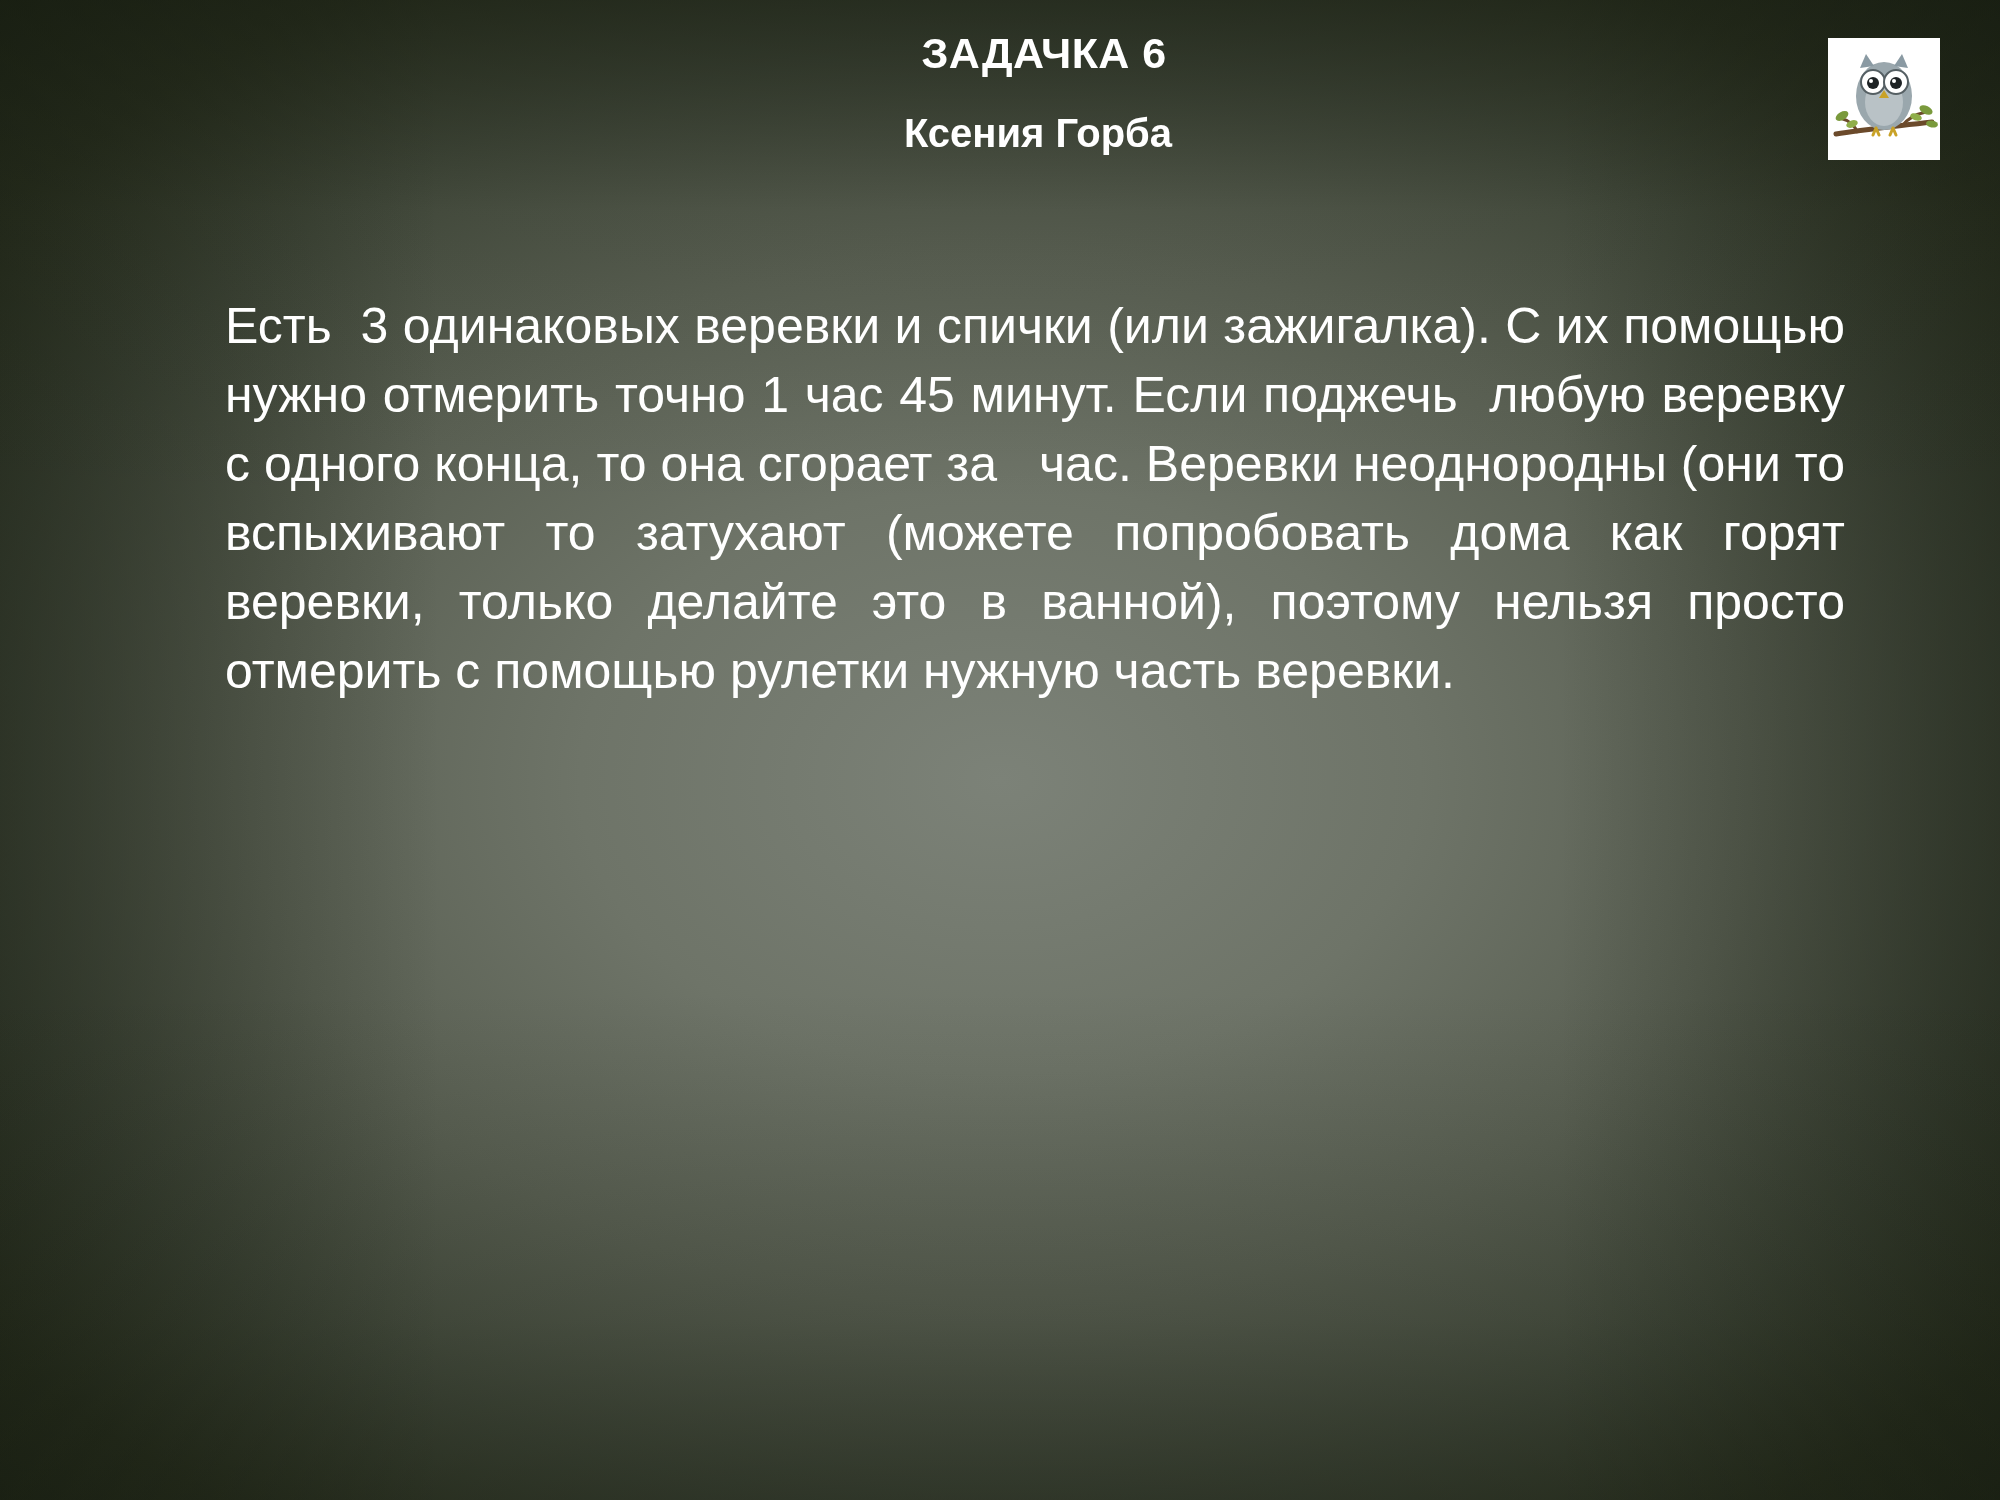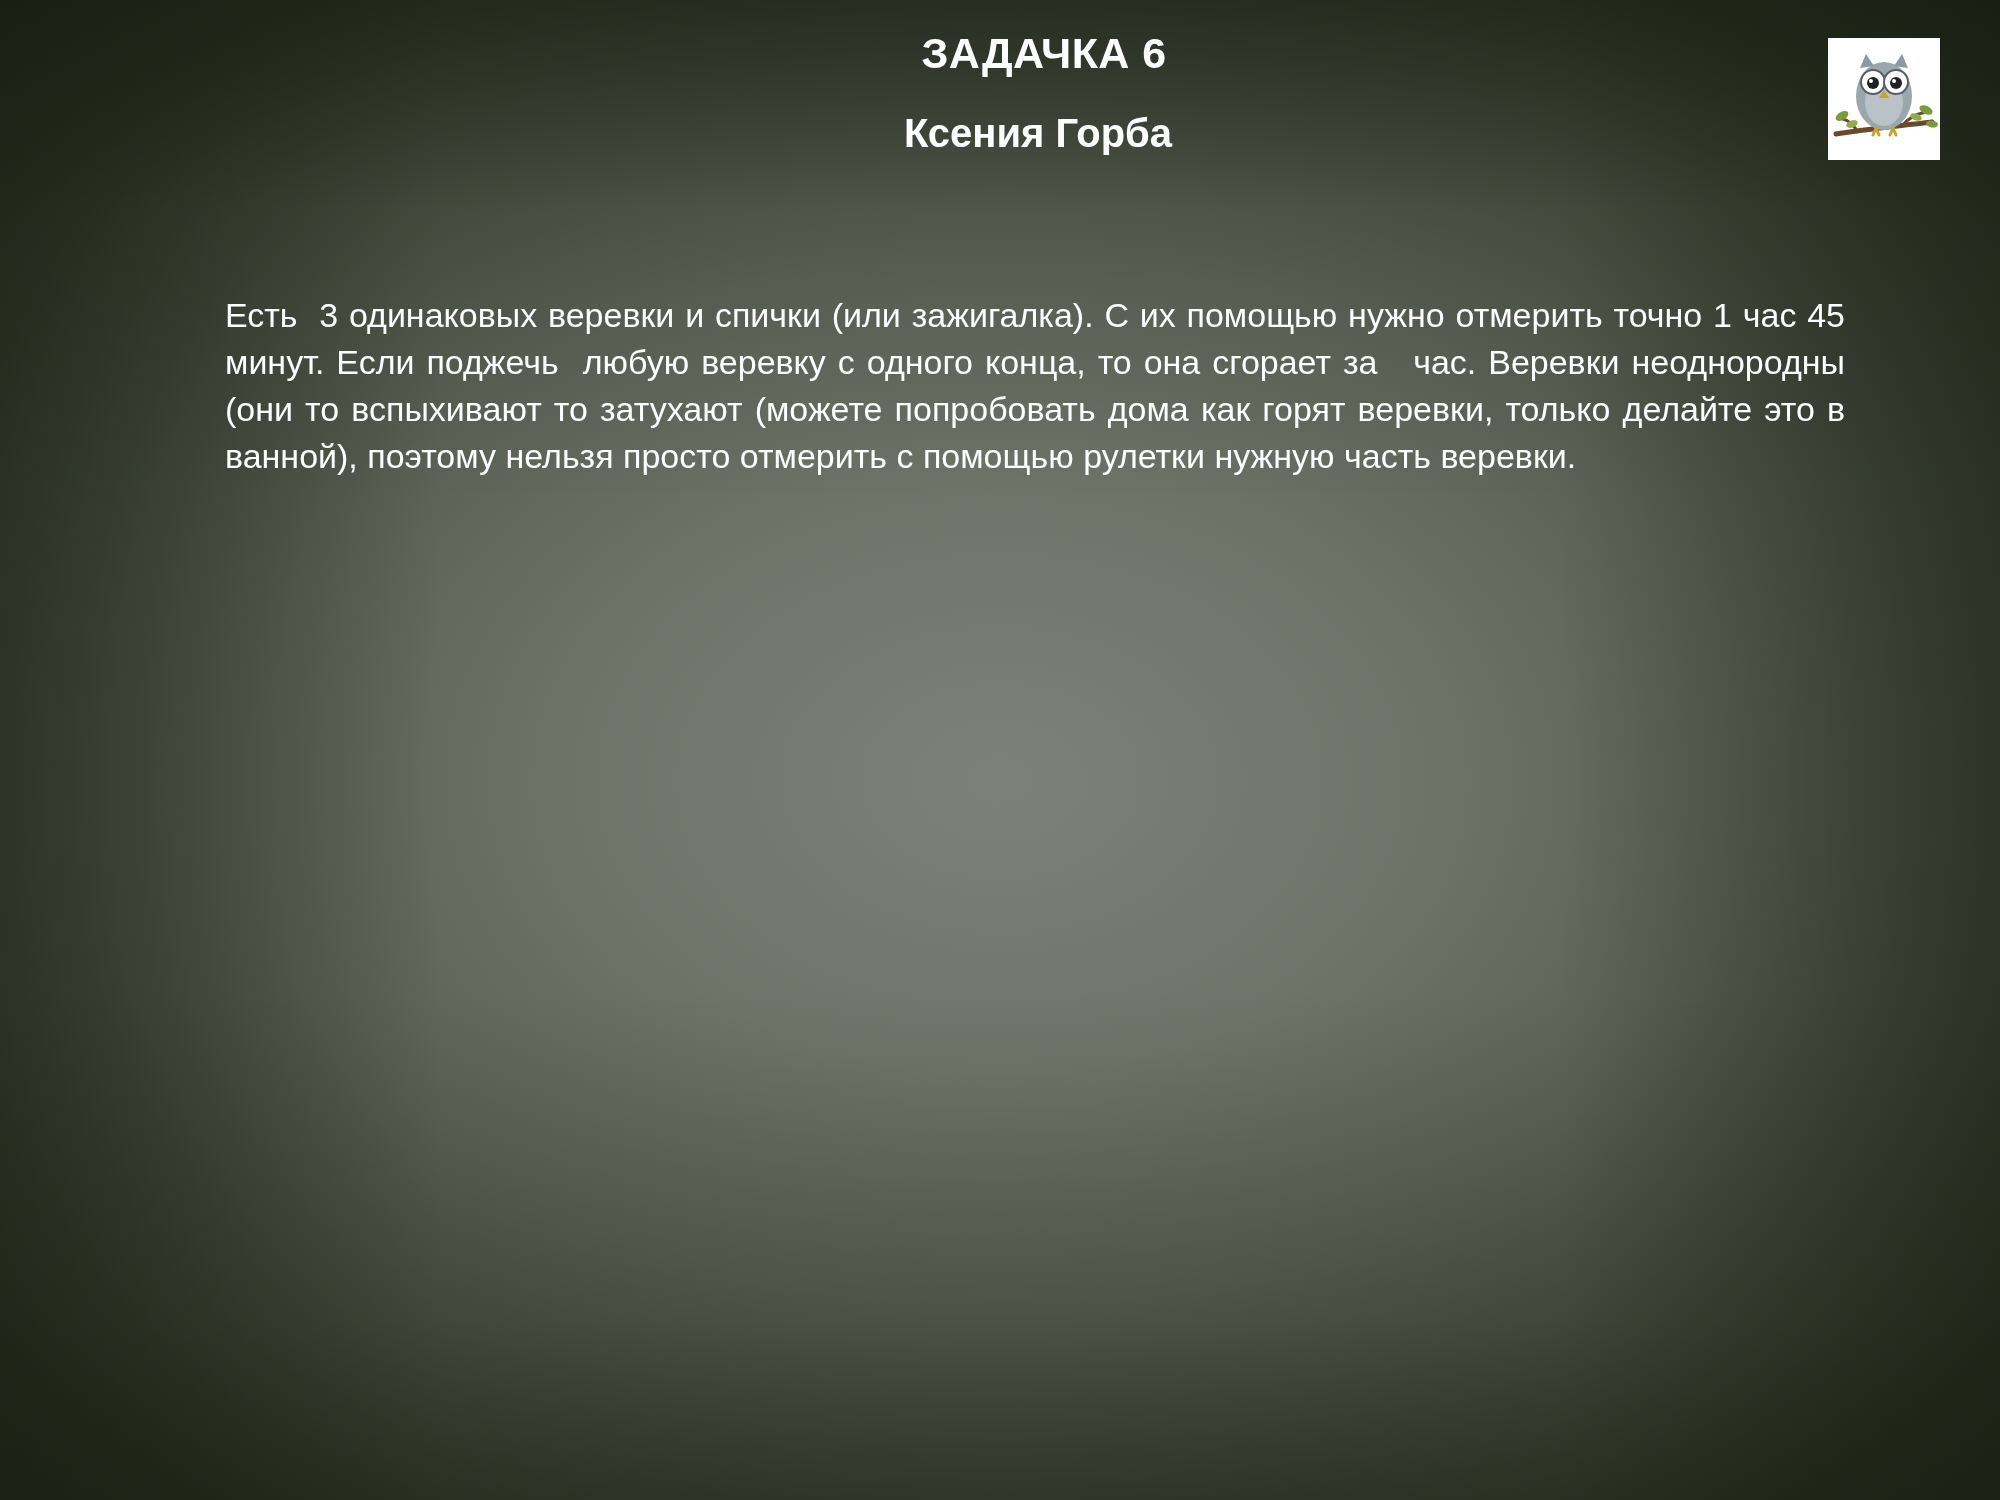--- a/index.html
+++ b/index.html
@@ -69,21 +69,21 @@
     background: #ffffff;
     z-index: 4;
     overflow: hidden;
   }
 
   .body-text {
     position: absolute;
     top: 292px;
     left: 225px;
     width: 1620px;
-    font-size: 34px;
+    font-size: 50px;
     line-height: 1.38;
     text-align: justify;
     text-justify: inter-word;
     color: #ffffff;
     z-index: 3;
     white-space: pre-wrap;
   }
 </style>
 </head>
 <body>

